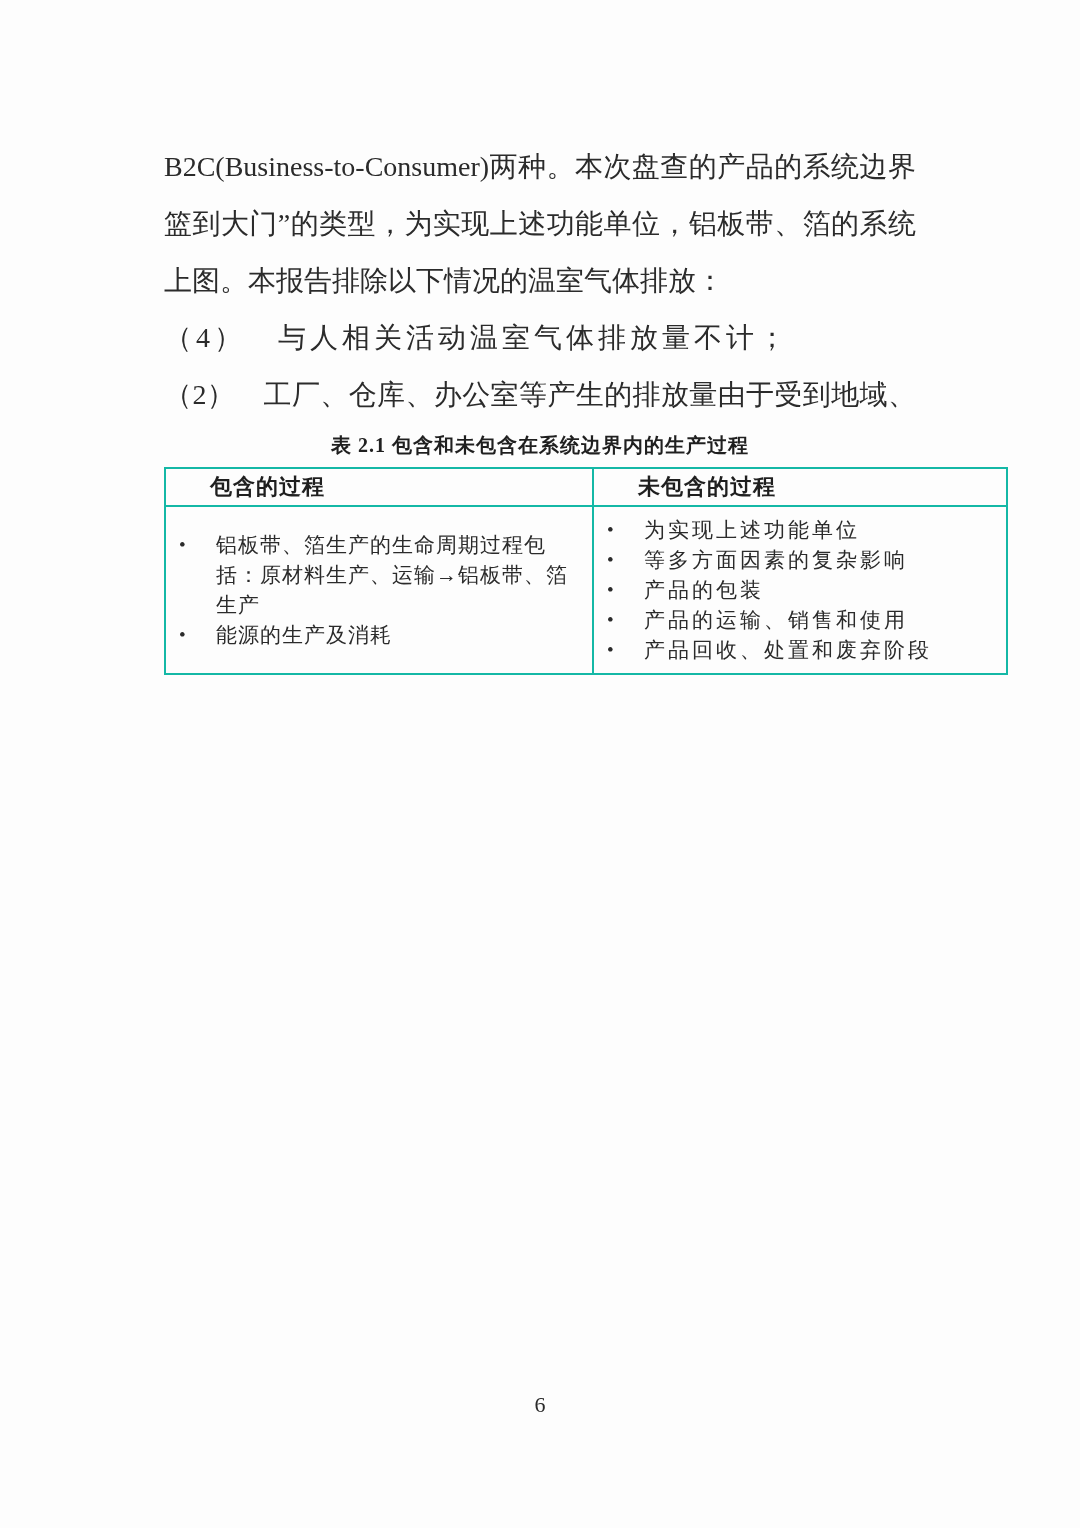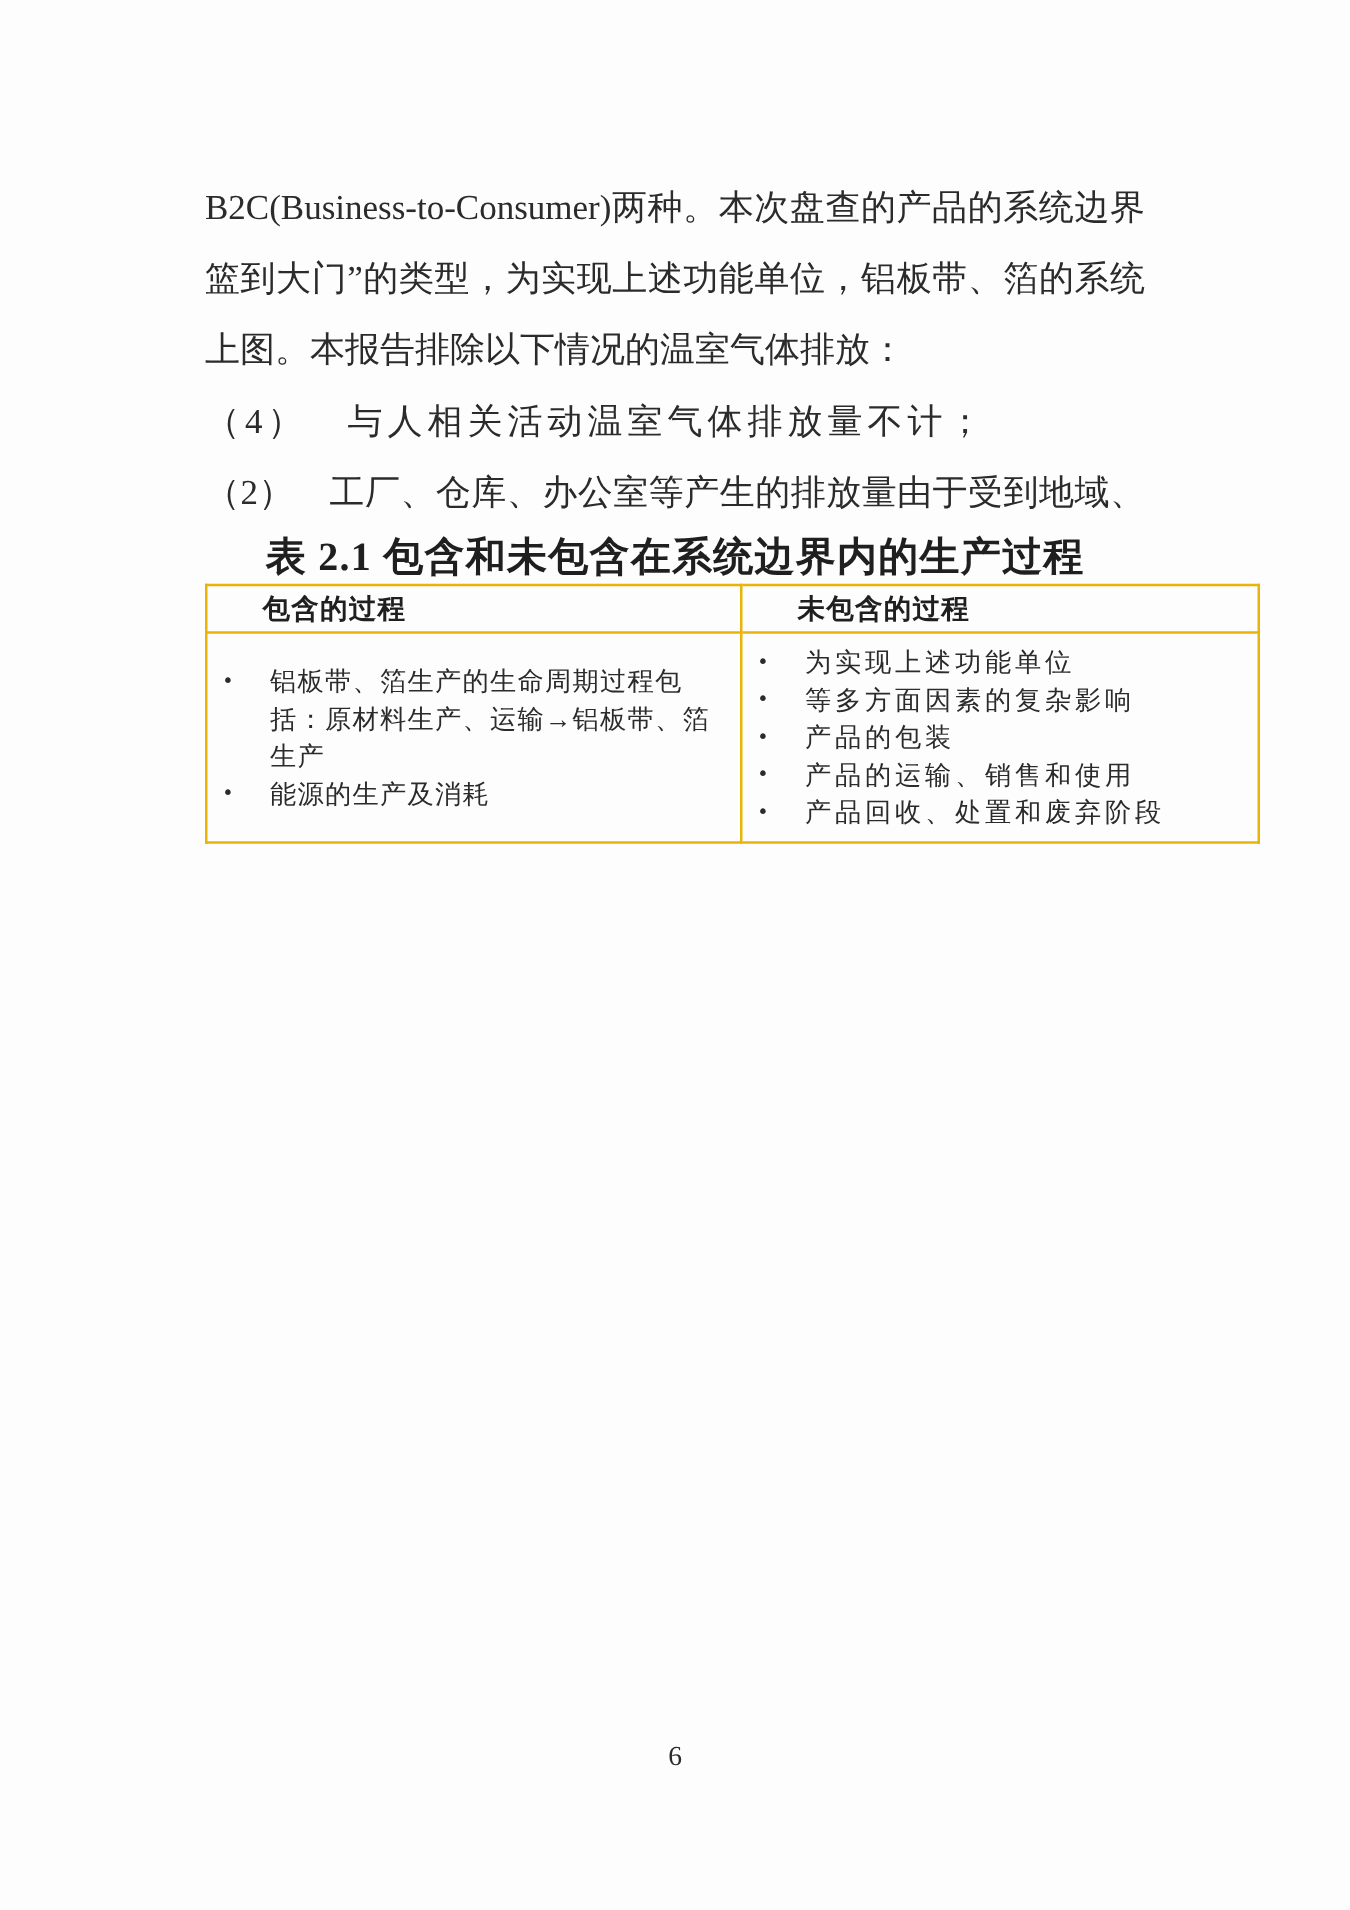--- a/index.html
+++ b/index.html
@@ -32,37 +32,37 @@
     text-align: left;
   }
   .line.just {
     white-space: normal;
     text-align: justify;
     text-align-last: justify;
   }
   .line.ls { letter-spacing: 4px; }
   .line.indent { padding-left: 34px; }
   .caption {
-    font-size: 32px;
+    font-size: 20px;
     font-weight: bold;
     text-align: center;
     line-height: 44px;
     height: 44px;
     letter-spacing: 1px;
     color: #1f1f1f;
   }
   table.boundary {
     width: 750px;
     border-collapse: collapse;
     table-layout: fixed;
     margin-top: 0;
   }
   table.boundary th,
   table.boundary td {
-    border: 2px solid #eab308;
+    border: 2px solid #14b8a6;
   }
   table.boundary th {
     font-size: 22px;
     font-weight: bold;
     text-align: left;
     color: #1f1f1f;
     padding: 3px 0 3px 44px;
     height: 26px;
     letter-spacing: 1px;
   }

